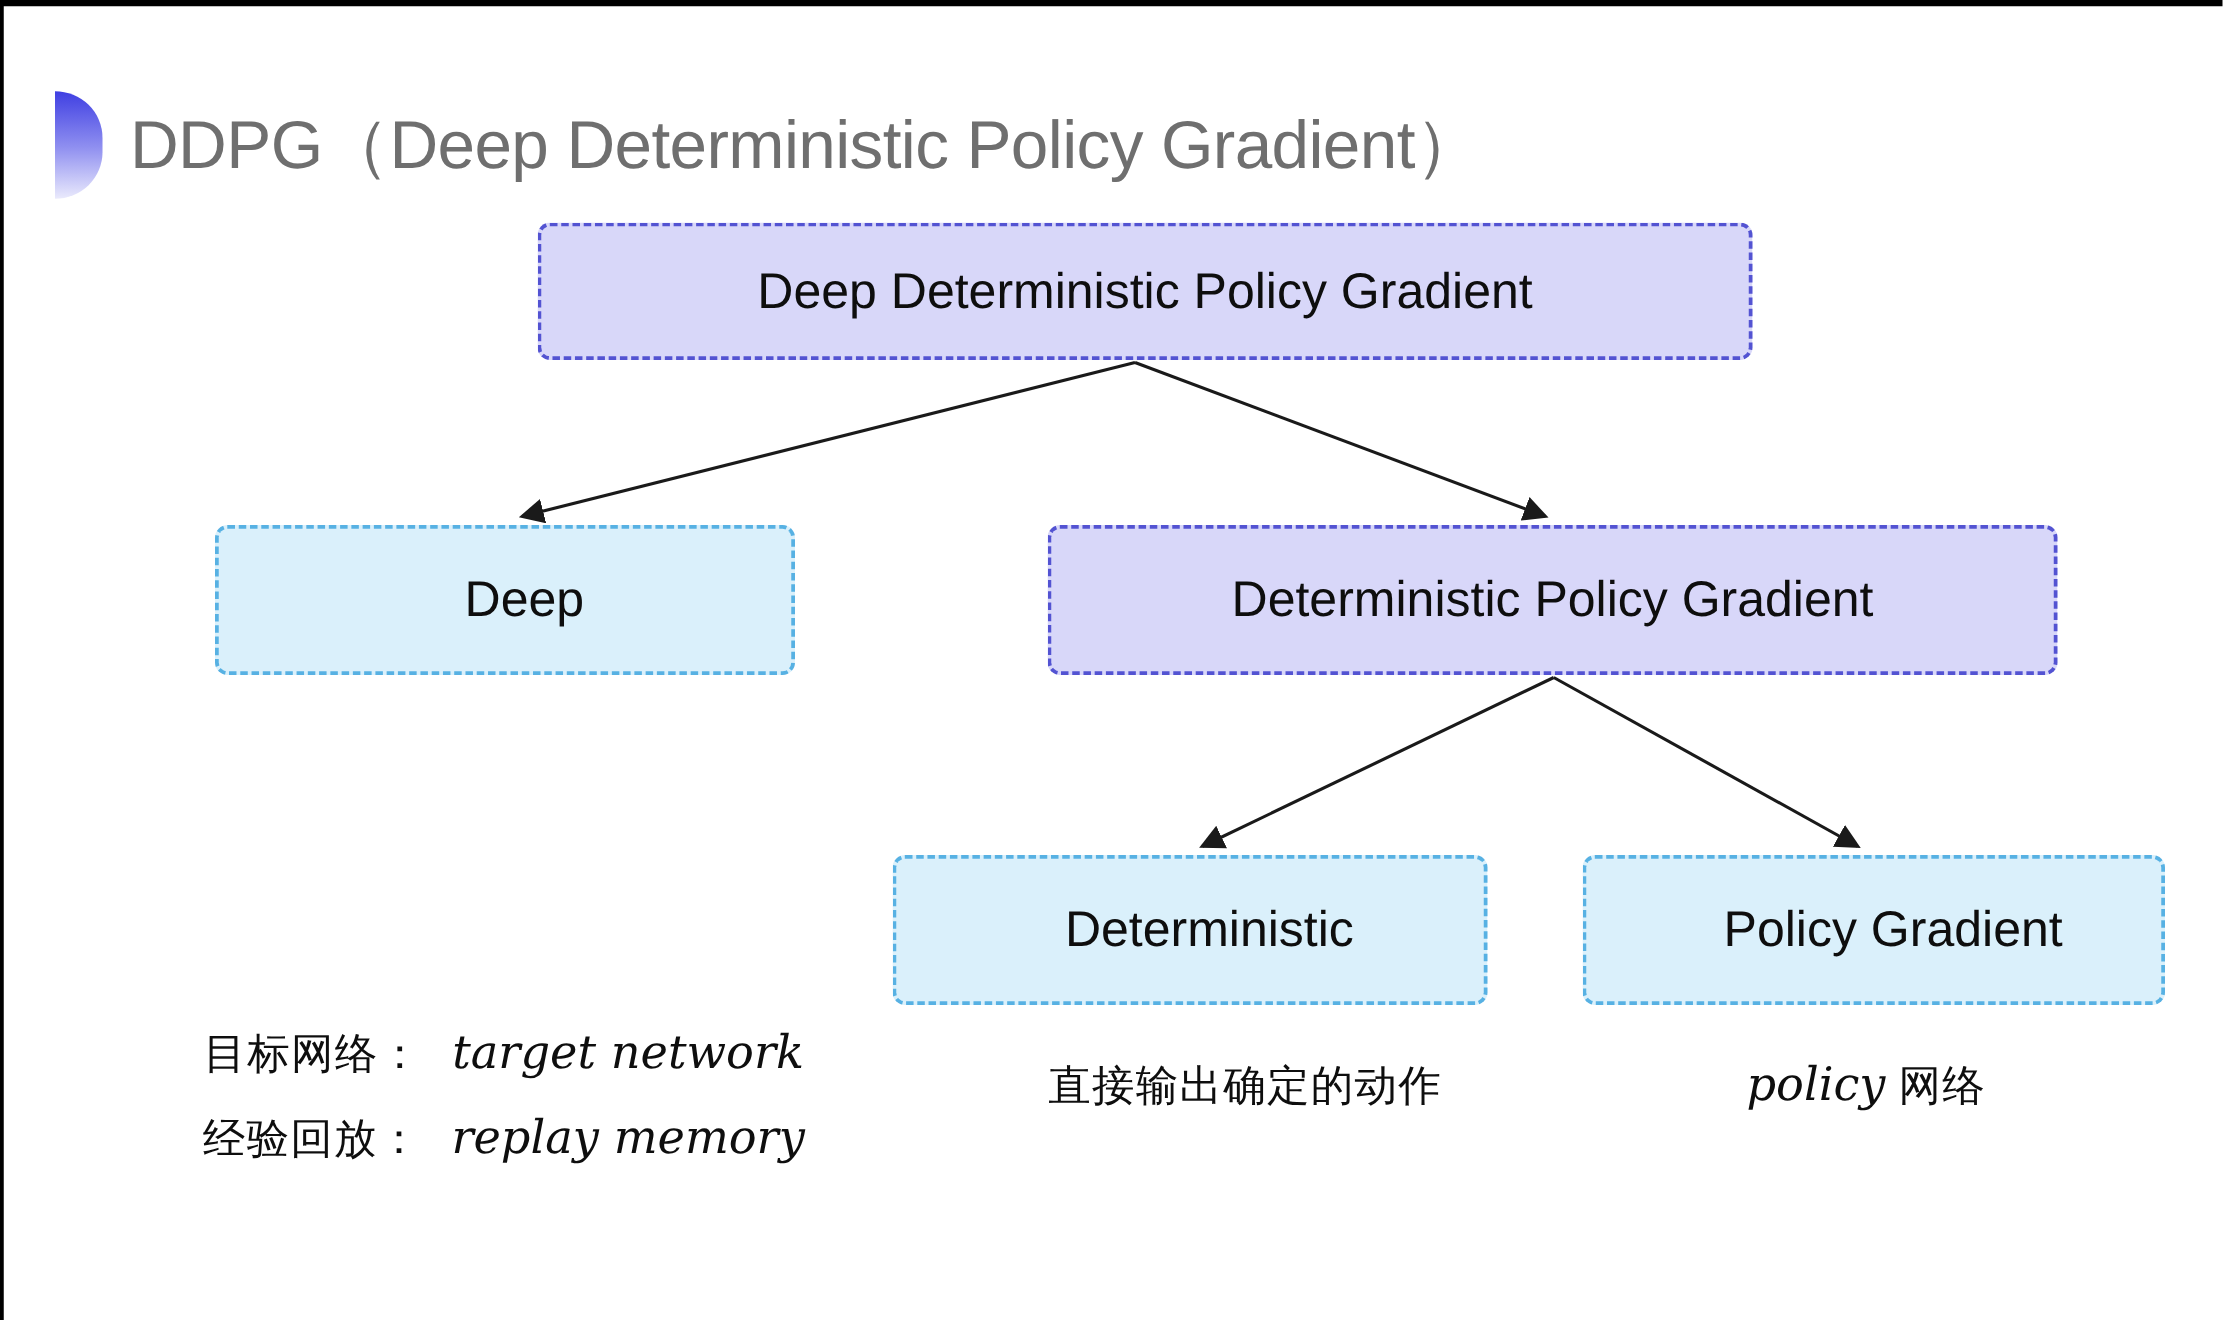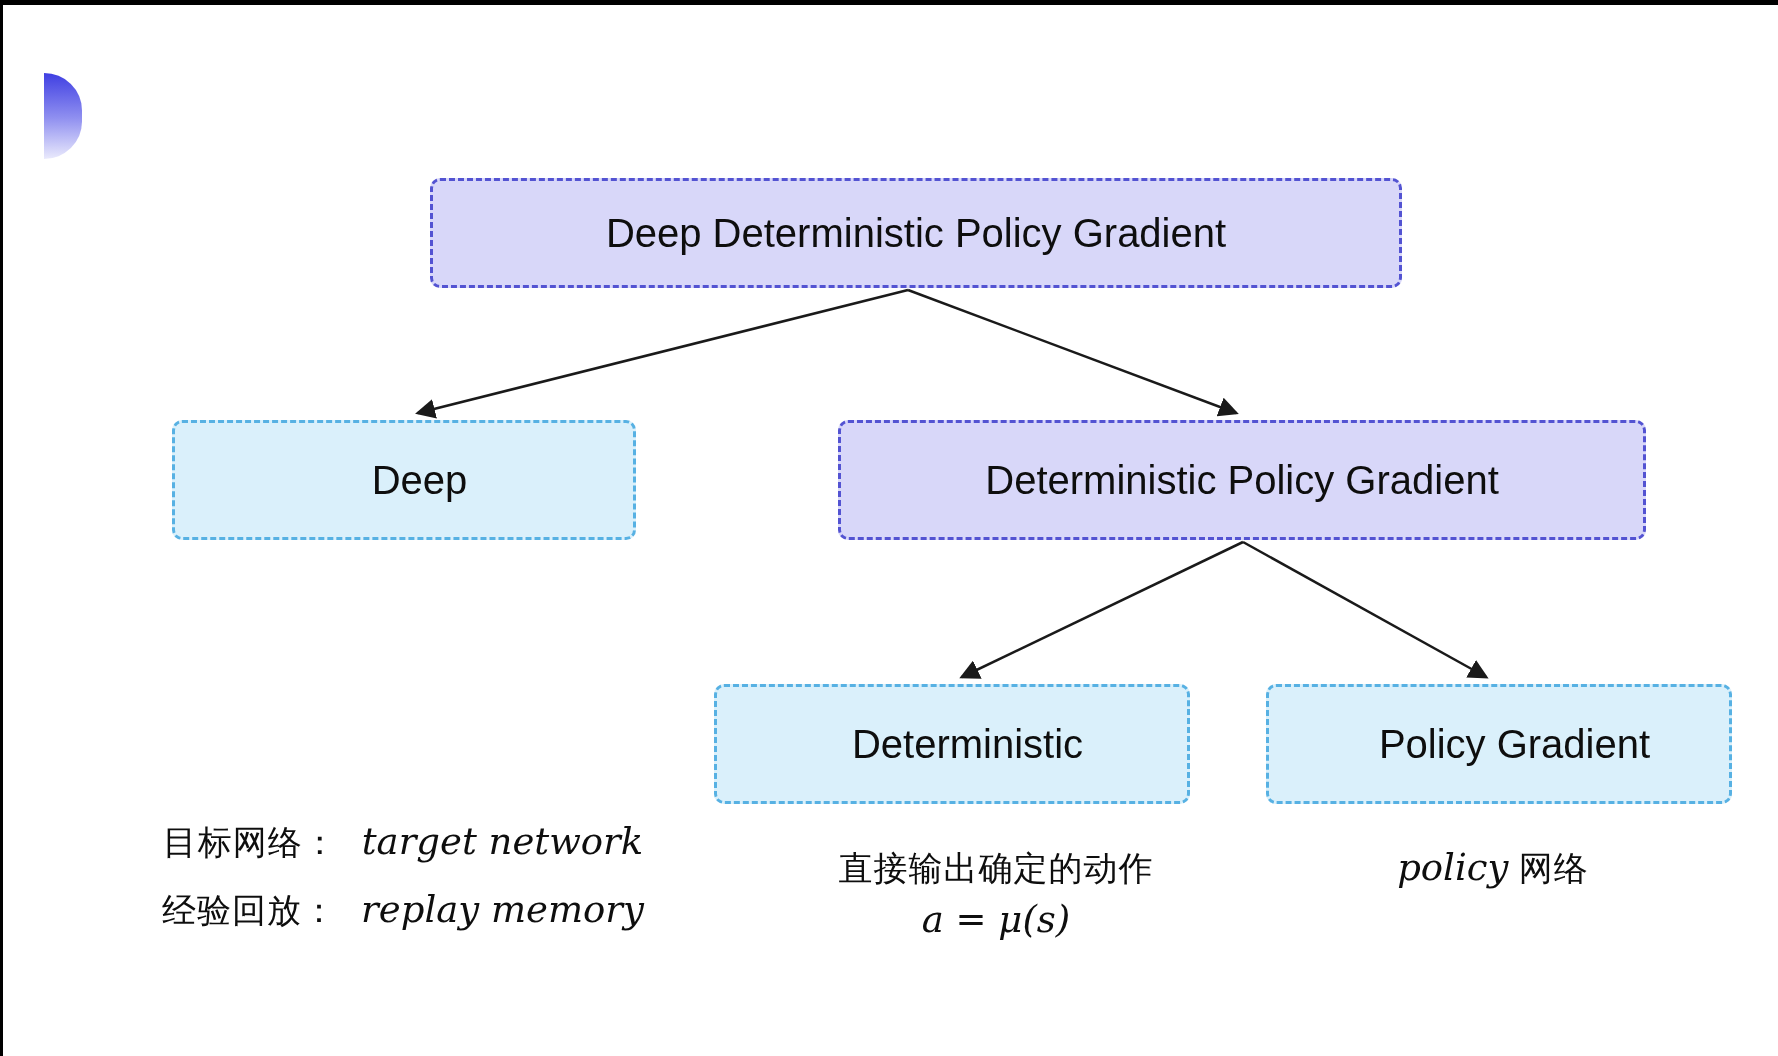--- a/index.html
+++ b/index.html
@@ -55,20 +55,21 @@
   #note-pg .note-line{margin-bottom:6px;}
 </style>
 </head>
 <body>
 
 <div class="edge-top"></div>
 <div class="edge-left"></div>
 
 <div class="header">
   <span class="bullet"></span>
+  <h1 class="title" style="margin:0;font-weight:400">DDPG（Deep Deterministic Policy Gradient）</h1>
 </div>
 
 <svg class="arrows" viewBox="0 0 1778 1056">
   <defs>
     <marker id="ah" viewBox="0 0 10 10" refX="8.5" refY="5" markerWidth="8" markerHeight="8" orient="auto">
       <path class="head" d="M0,0 L10,5 L0,10 z"></path>
     </marker>
   </defs>
   <line x1="908" y1="290" x2="418" y2="413" marker-end="url(#ah)"></line>
   <line x1="908" y1="290" x2="1236" y2="413" marker-end="url(#ah)"></line>
@@ -96,20 +97,19 @@
   <div class="note-line">
     <span class="cjk">目标网络：</span><span class="math gap">target network</span>
   </div>
   <div class="note-line">
     <span class="cjk">经验回放：</span><span class="math gap">replay memory</span>
   </div>
 </div>
 
 <div class="note" id="note-det">
   <div class="note-line cjk">直接输出确定的动作</div>
-  <div class="note-line math">a = μ(s)</div>
 </div>
 
 <div class="note" id="note-pg">
   <div class="note-line">
     <span class="math">policy</span><span class="cjk"> 网络</span>
   </div>
 </div>
 
 </body></html>

